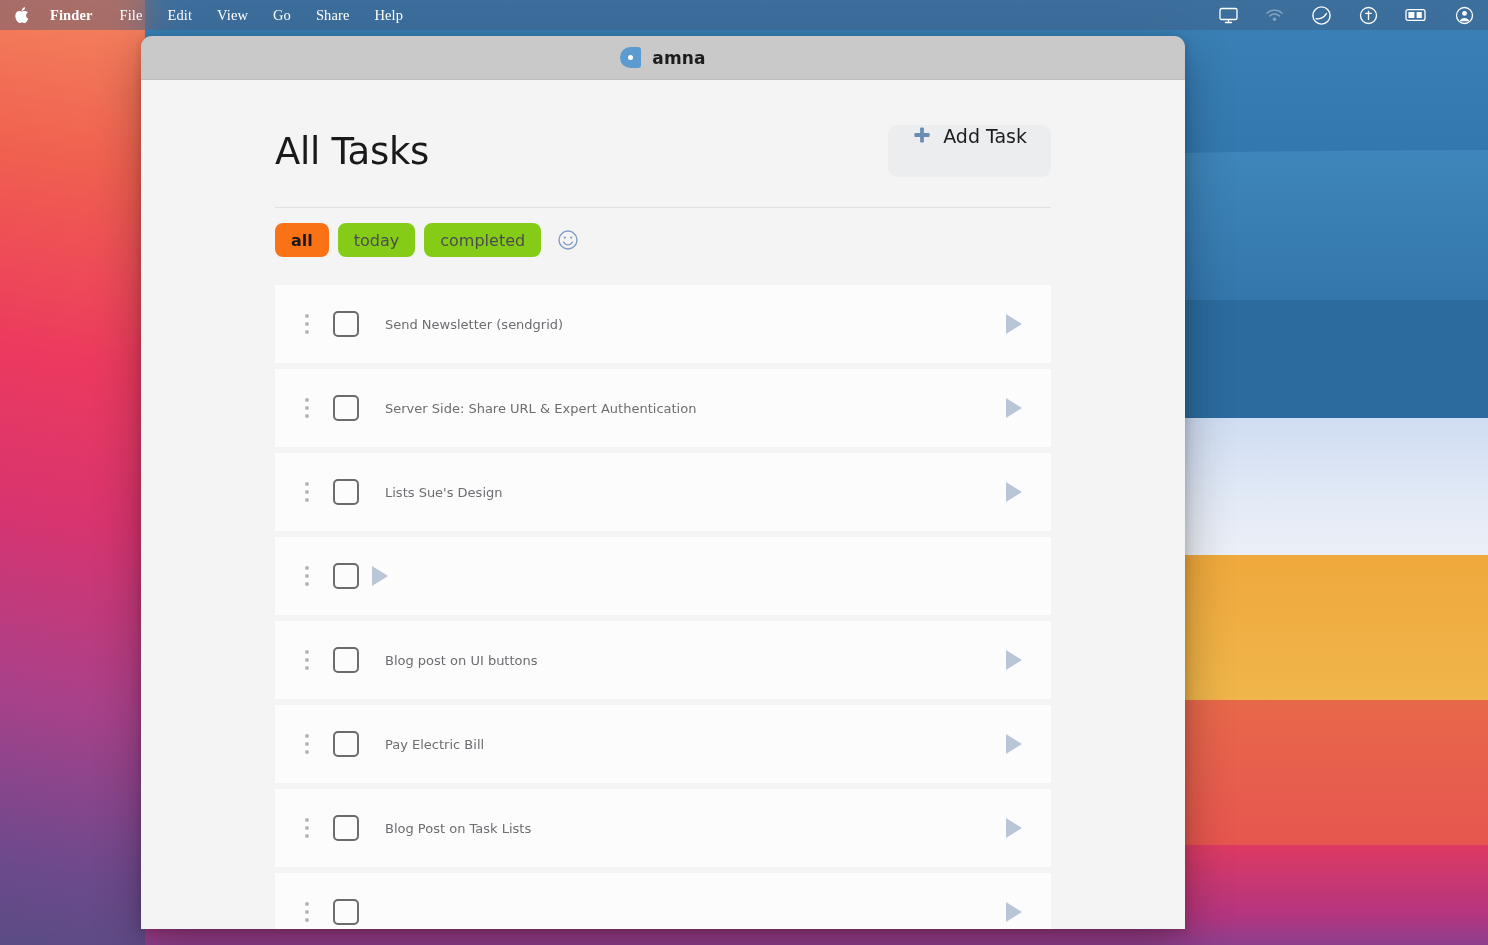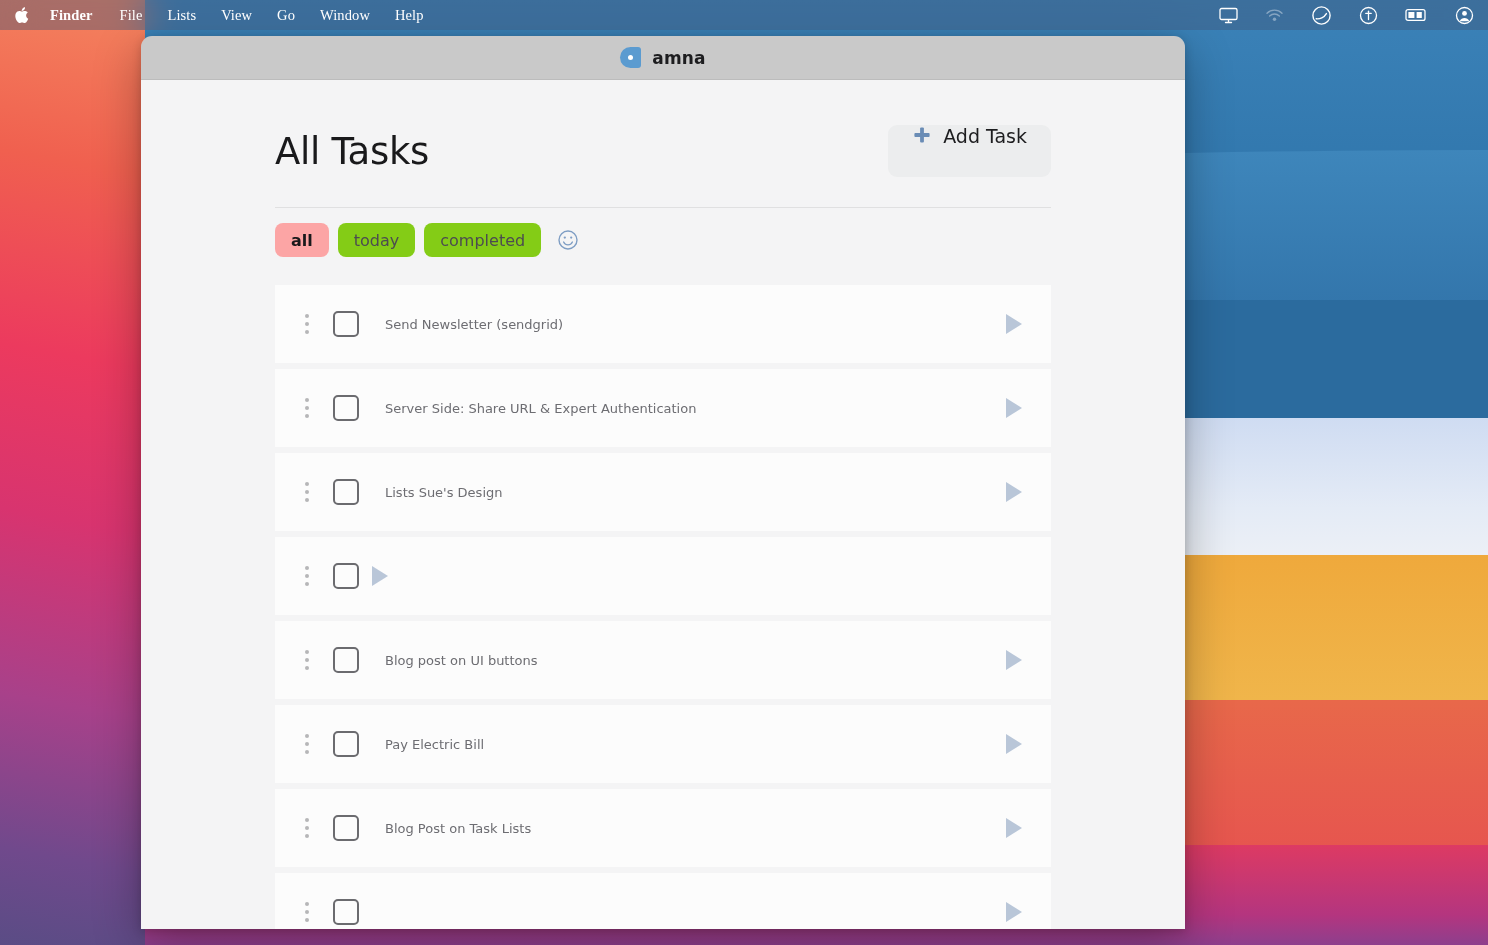--- a/index.html
+++ b/index.html
@@ -111,21 +111,21 @@
 
   
   .filters { display:flex; align-items:center; gap:9px; margin-top:15px; }
   .pill {
     background:#84cc16; border:none; border-radius:8px;
     height:34px; padding:0 16px;
     font-family:"DejaVu Sans", sans-serif;
     font-size:16px; color:#4c4c50; cursor:pointer;
     display:flex; align-items:center;
   }
-  .pill.active { background:#fca5a5; color:#19191b; font-weight:bold; }
+  .pill.active { background:#f97316; color:#19191b; font-weight:bold; }
   #emoji-filter-btn {
     background:none; border:none; cursor:pointer;
     margin-left:7px; display:flex; align-items:center;
   }
 
   
   #task-list { margin-top:28px; }
   .task-row {
     background:#fcfcfc; height:78px; margin-bottom:6px;
     display:flex; align-items:center;
@@ -163,24 +163,24 @@
 
 <div id="menubar">
   <div class="apple-logo">
     <svg width="16" height="18" viewBox="0 0 16 18" fill="#ffffff">
       <path d="M13.1 9.6c0-2 1.6-3 1.7-3.1-0.9-1.4-2.4-1.5-2.9-1.6-1.2-0.1-2.4 0.7-3 0.7-0.6 0-1.6-0.7-2.6-0.7-1.3 0-2.6 0.8-3.3 2C1.6 9.4 2.6 13 4 15c0.7 1 1.5 2.1 2.5 2 1 0 1.4-0.6 2.6-0.6 1.2 0 1.5 0.6 2.6 0.6 1.1 0 1.8-1 2.4-2 0.8-1.1 1.1-2.2 1.1-2.3C15.2 12.7 13.1 11.9 13.1 9.6z"></path>
       <path d="M11.2 3.8c0.5-0.7 0.9-1.6 0.8-2.6-0.8 0-1.8 0.5-2.4 1.2C9.1 3 8.6 4 8.7 4.9 9.6 5 10.6 4.5 11.2 3.8z"></path>
     </svg>
   </div>
   <div class="menu-item bold">Finder</div>
   <div class="menu-item">File</div>
-  <div class="menu-item">Lists</div>
+  <div class="menu-item">Edit</div>
   <div class="menu-item">View</div>
   <div class="menu-item">Go</div>
-  <div class="menu-item">Window</div>
+  <div class="menu-item">Share</div>
   <div class="menu-item">Help</div>
 
   <div class="menu-spacer"></div>
 
   <div class="tray-icon">
     <svg width="19" height="17" viewBox="0 0 19 17" fill="none" stroke="#ffffff" stroke-width="1.3">
       <rect x="1" y="1.5" width="17" height="11" rx="1.6"></rect>
       <line x1="6.5" y1="15.5" x2="12.5" y2="15.5" stroke-linecap="round"></line>
       <line x1="9.5" y1="12.5" x2="9.5" y2="15.5"></line>
     </svg>

